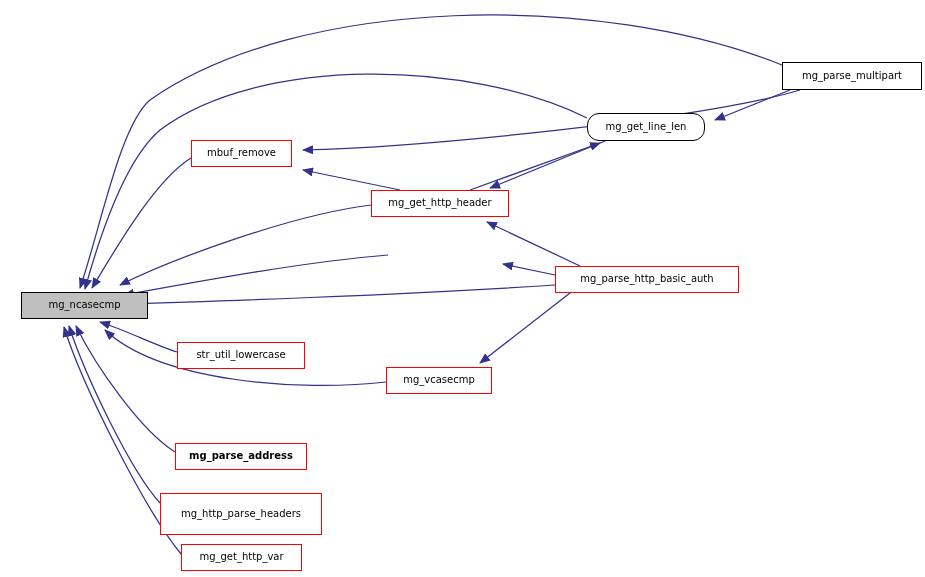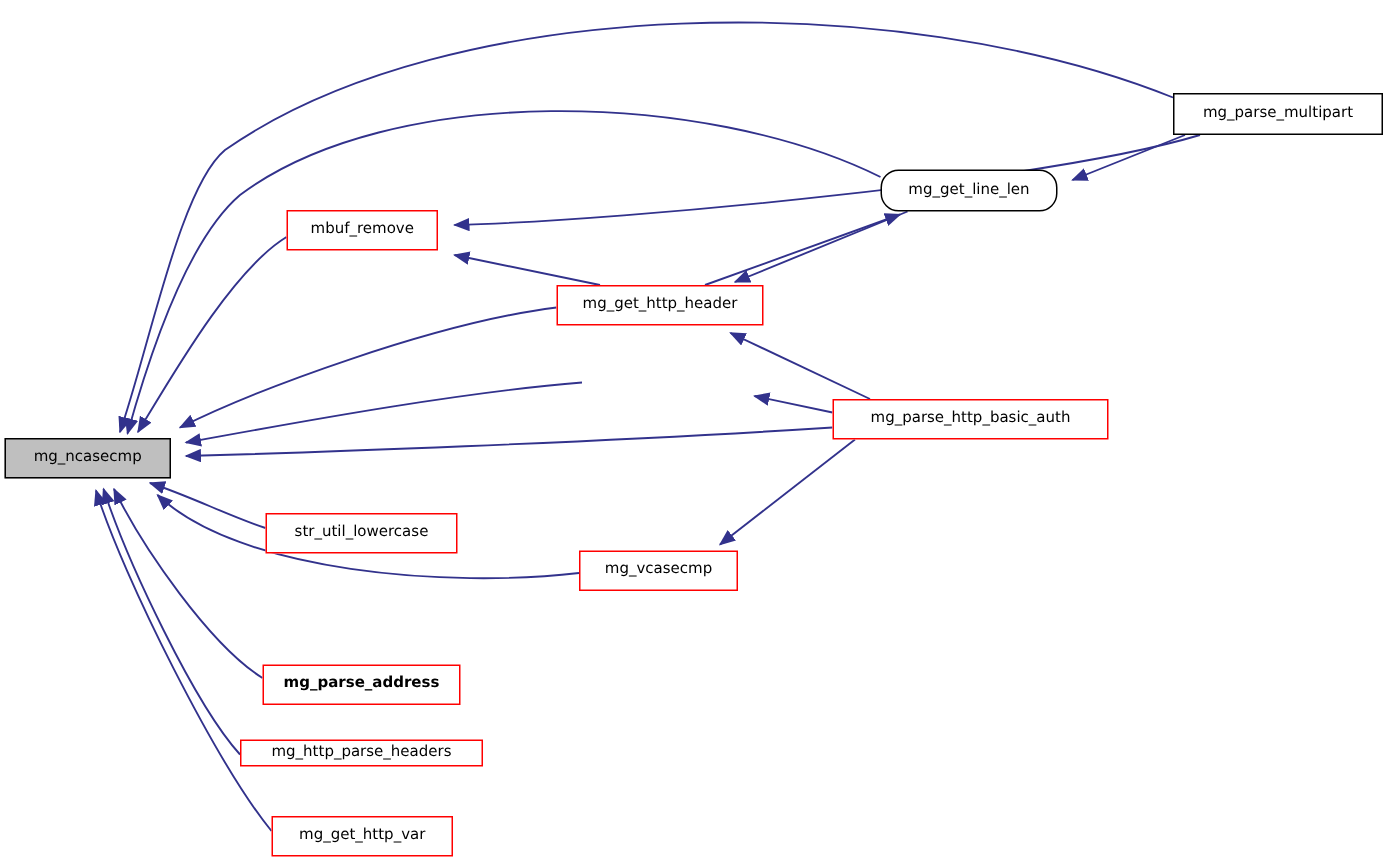--- a/index.html
+++ b/index.html
@@ -96,21 +96,21 @@
       <path d="M605,141 L490,188"></path>
 
       <path d="M580,266 L487,222"></path>
 
       <path d="M555,275 L503,264"></path>
 
       <path d="M570,293 L480,363"></path>
     </g>
   </svg>
 
-  <div class="node current" style="left:3px; top:292px; width:111px; height:27px;">
+  <div class="node current" style="left:21px; top:292px; width:127px; height:27px;">
     <span class="lbl">mg_ncasecmp</span>
   </div>
 
   <div class="node" style="left:191px; top:140px; width:101px; height:27px;">
     <span class="lbl">mbuf_remove</span>
   </div>
 
   <div class="node" style="left:371px; top:190px; width:138px; height:27px;">
     <span class="lbl">mg_get_http_header</span>
   </div>
@@ -133,21 +133,21 @@
   </div>
 
   <div class="node" style="left:386px; top:367px; width:106px; height:27px;">
     <span class="lbl">mg_vcasecmp</span>
   </div>
 
   <div class="node" style="left:175px; top:443px; width:132px; height:27px;font-weight:bold;">
     <span class="lbl">mg_parse_address</span>
   </div>
 
-  <div class="node" style="left:160px; top:493px; width:162px; height:18px;">
+  <div class="node" style="left:160px; top:493px; width:162px; height:42px;">
     <span class="lbl">mg_http_parse_headers</span>
   </div>
 
   <div class="node" style="left:181px; top:544px; width:121px; height:27px;">
     <span class="lbl">mg_get_http_var</span>
   </div>
 
 </div>
 
 </body></html>

